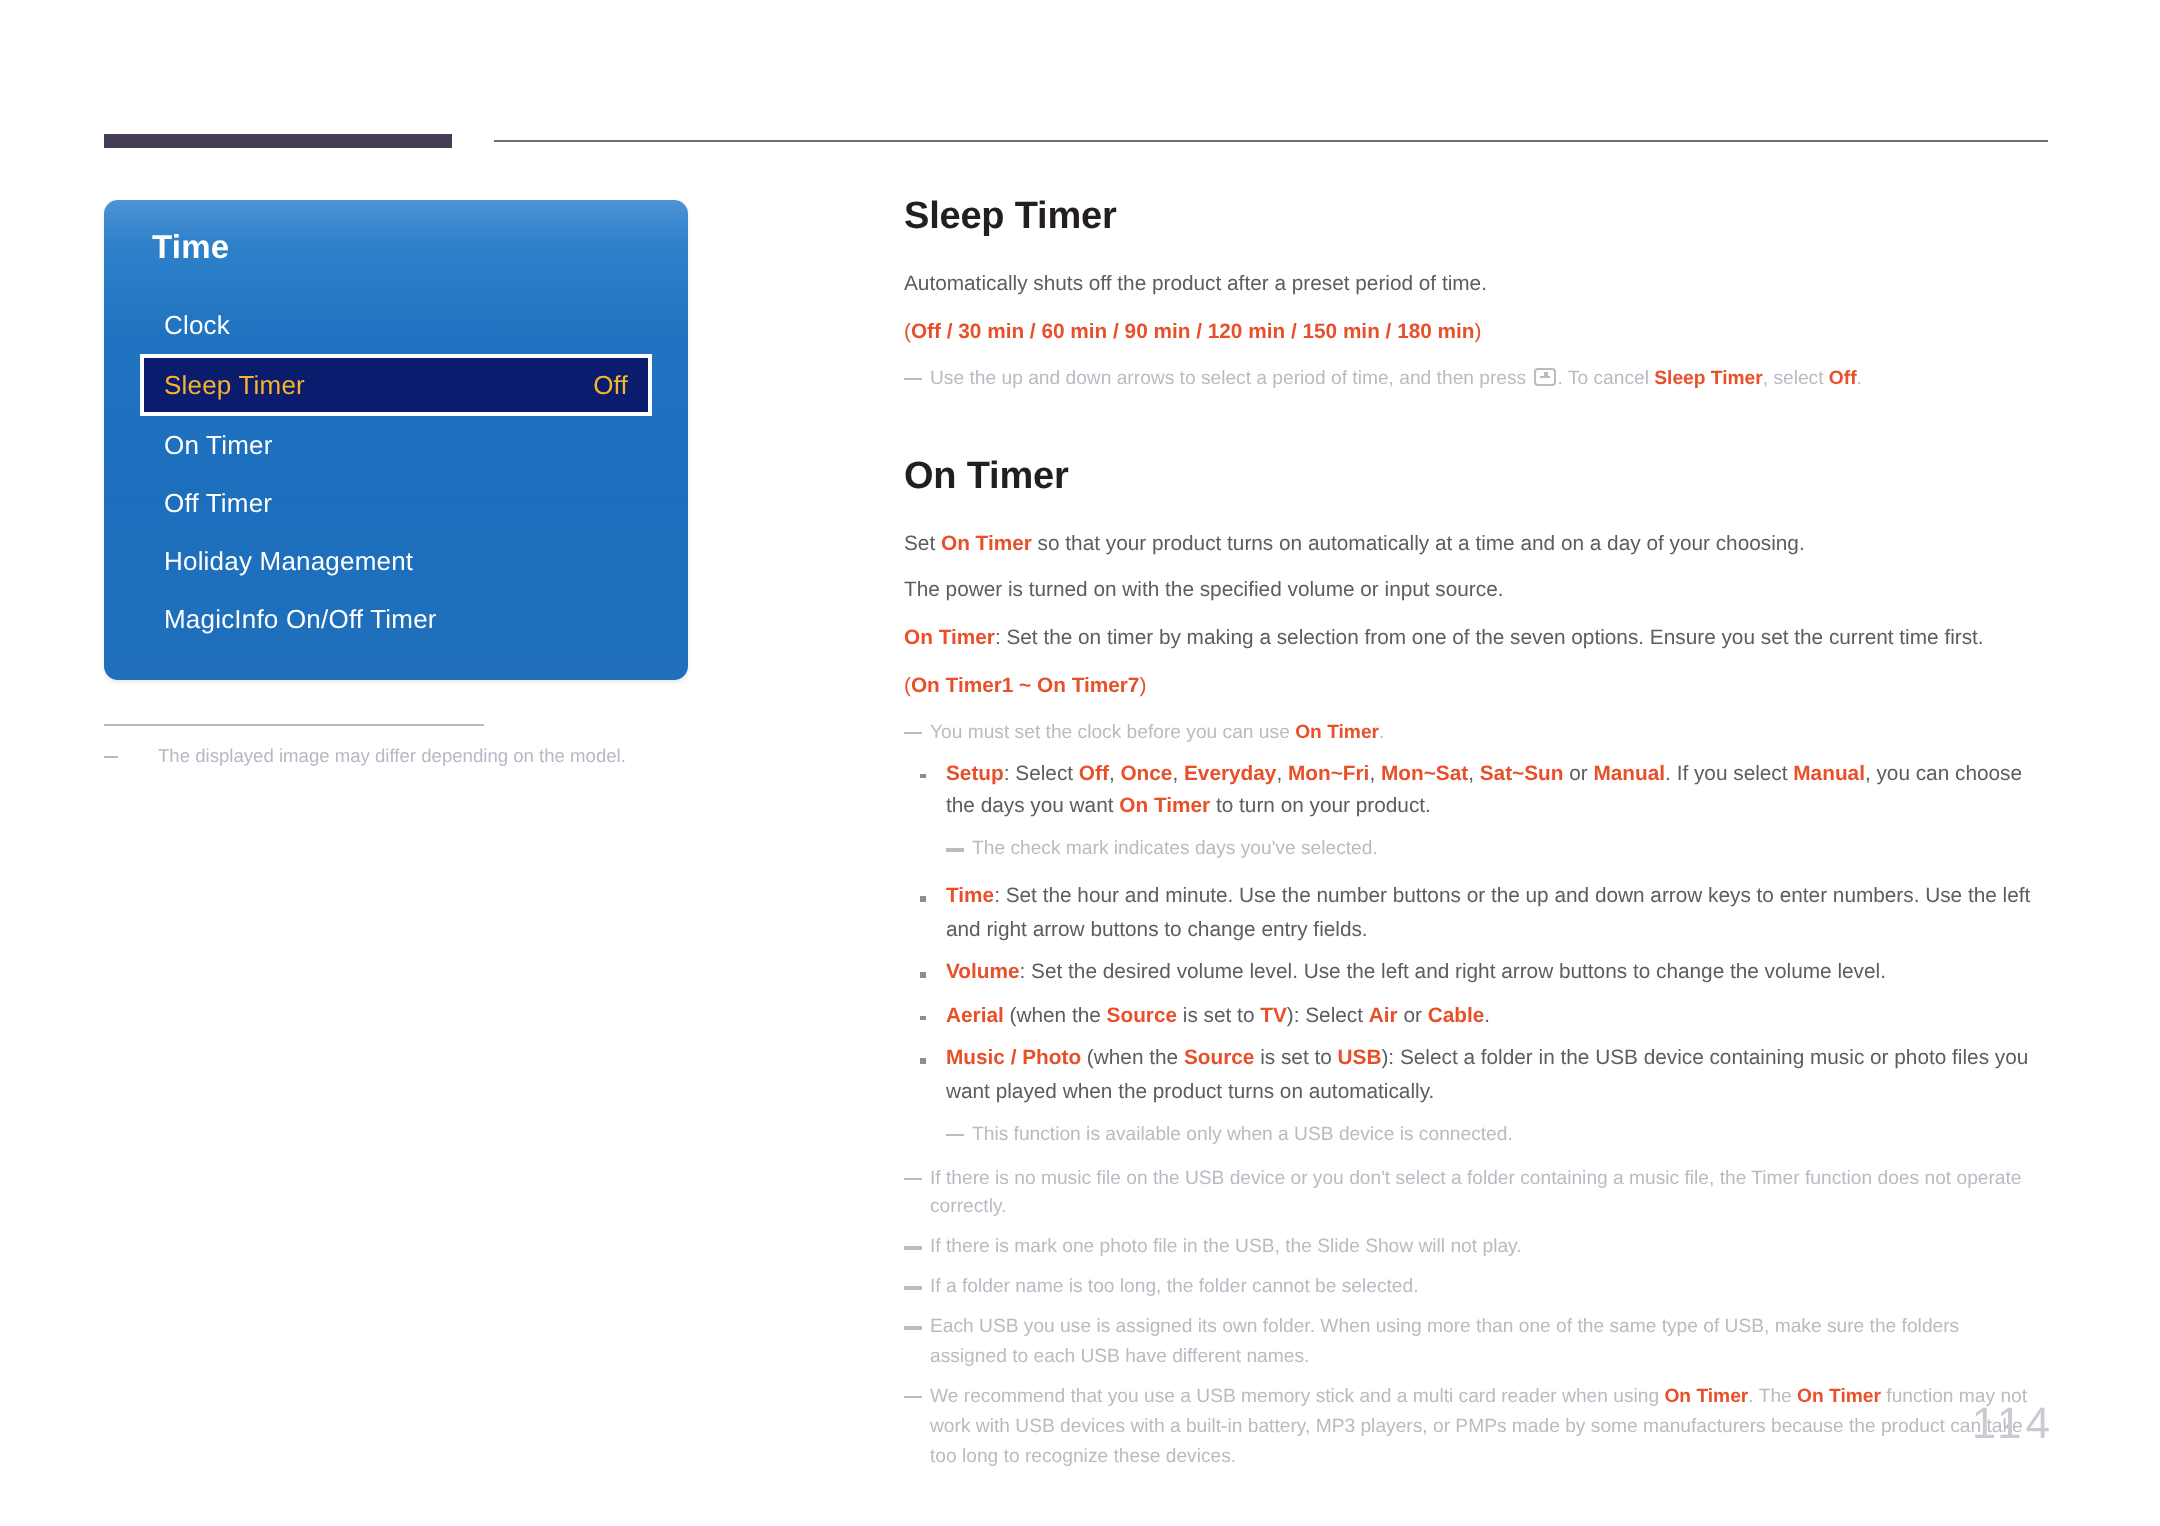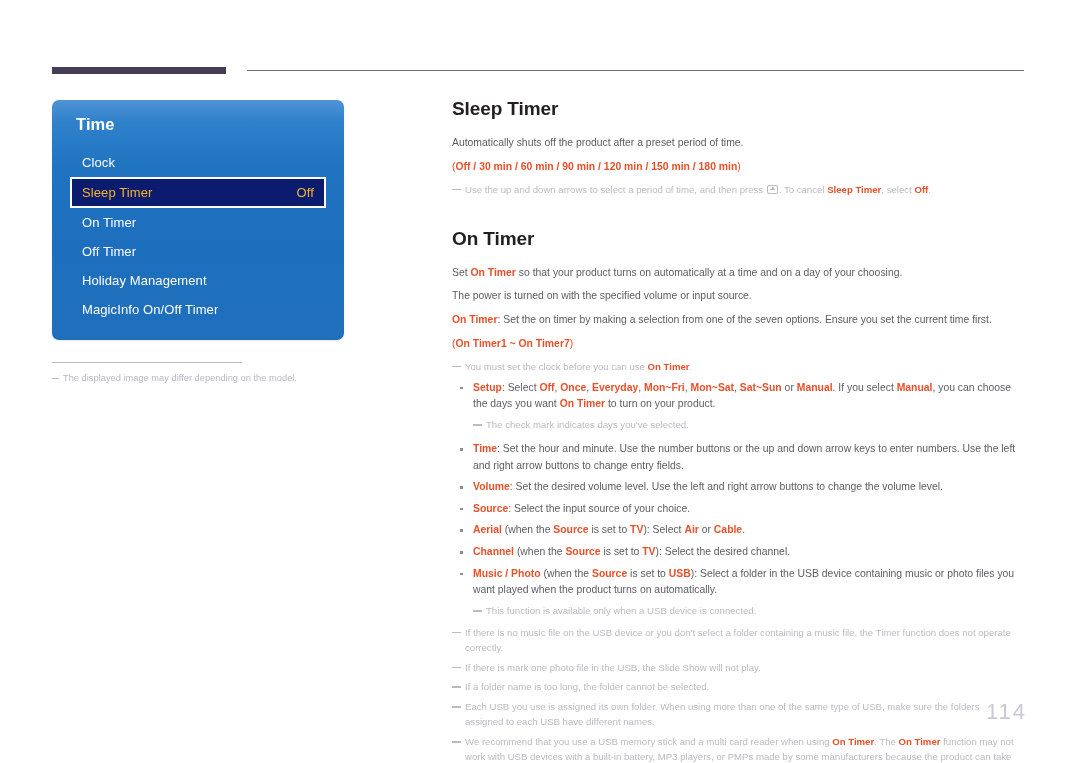--- a/index.html
+++ b/index.html
@@ -73,21 +73,21 @@
   .cap-rule {
     width:190px; height:1px;
     background:#b8b9bd;
     margin:22px 0 9px 0;
   }
   .cap-note {
     font-size:9.3px;
     color:#b6b8c4;
     line-height:1.35;
     display:flex;
-    gap:4px;
+    gap:20px;
   }
   .cap-note .dash {
     display:inline-block;
     width:7px; height:1.3px;
     background:#b6b8c4;
     margin-top:6px;
     flex:none;
   }
 
   
@@ -281,31 +281,25 @@
     </li>
 
     <li>
       <span class="accent">Time</span><span>: Set the hour and minute. Use the number buttons or the up and down arrow keys to enter numbers. Use the left and right arrow buttons to change entry fields.</span>
     </li>
 
     <li>
       <span class="accent">Volume</span><span>: Set the desired volume level. Use the left and right arrow buttons to change the volume level.</span>
     </li>
 
-    <li>
-      <span class="accent">Source</span><span>: Select the input source of your choice.</span>
-    </li>
 
     <li>
       <span class="accent">Aerial</span><span> (when the <span class="accent">Source</span> is set to <span class="accent">TV</span>): Select <span class="accent">Air</span> or <span class="accent">Cable</span>.</span>
     </li>
 
-    <li>
-      <span class="accent">Channel</span><span> (when the <span class="accent">Source</span> is set to <span class="accent">TV</span>): Select the desired channel.</span>
-    </li>
 
     <li>
       <span class="accent">Music / Photo</span><span> (when the <span class="accent">Source</span> is set to <span class="accent">USB</span>): Select a folder in the USB device containing music or photo files you want played when the product turns on automatically.</span>
     </li>
     <li class="nobullet" style="padding-left:0;margin-bottom:7px;">
       <span class="note indent" style="display:block;">This function is available only when a USB device is connected.</span>
     </li>
 
   </ul>
 

